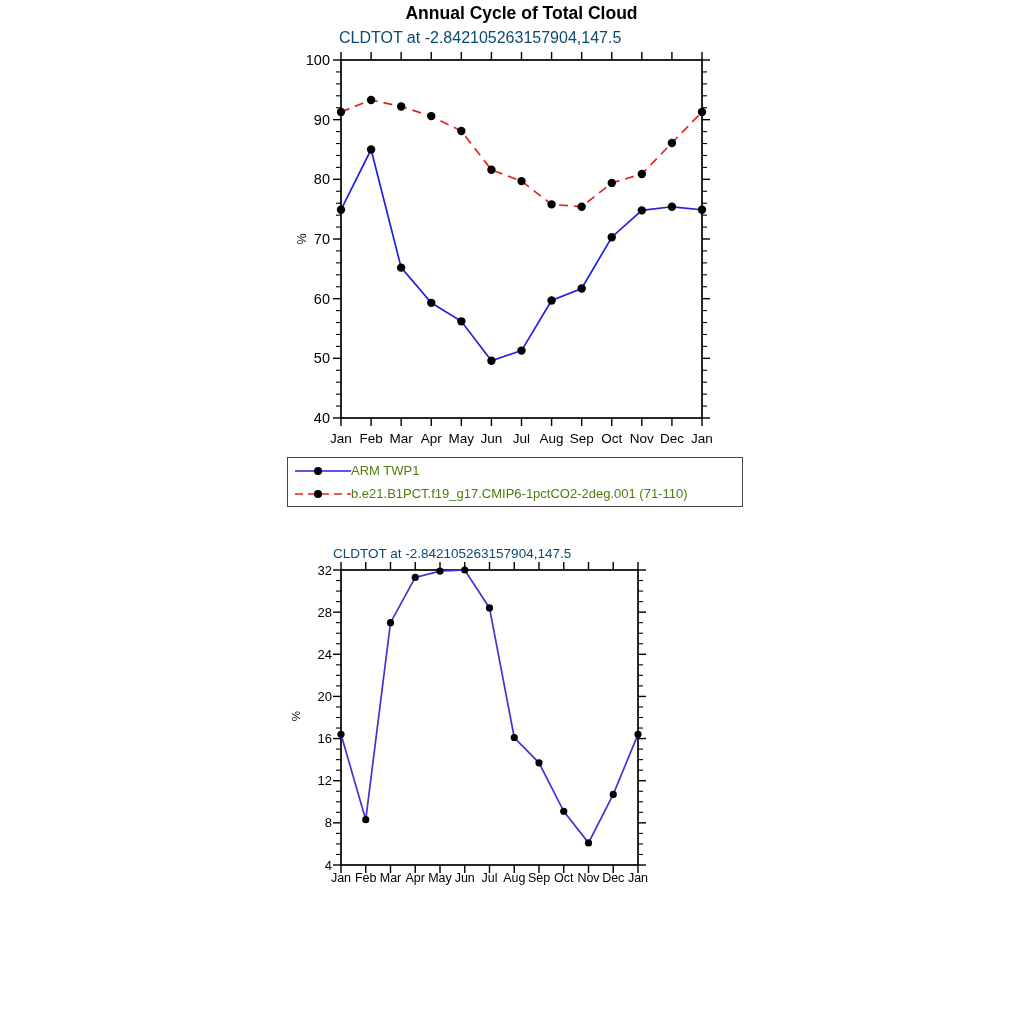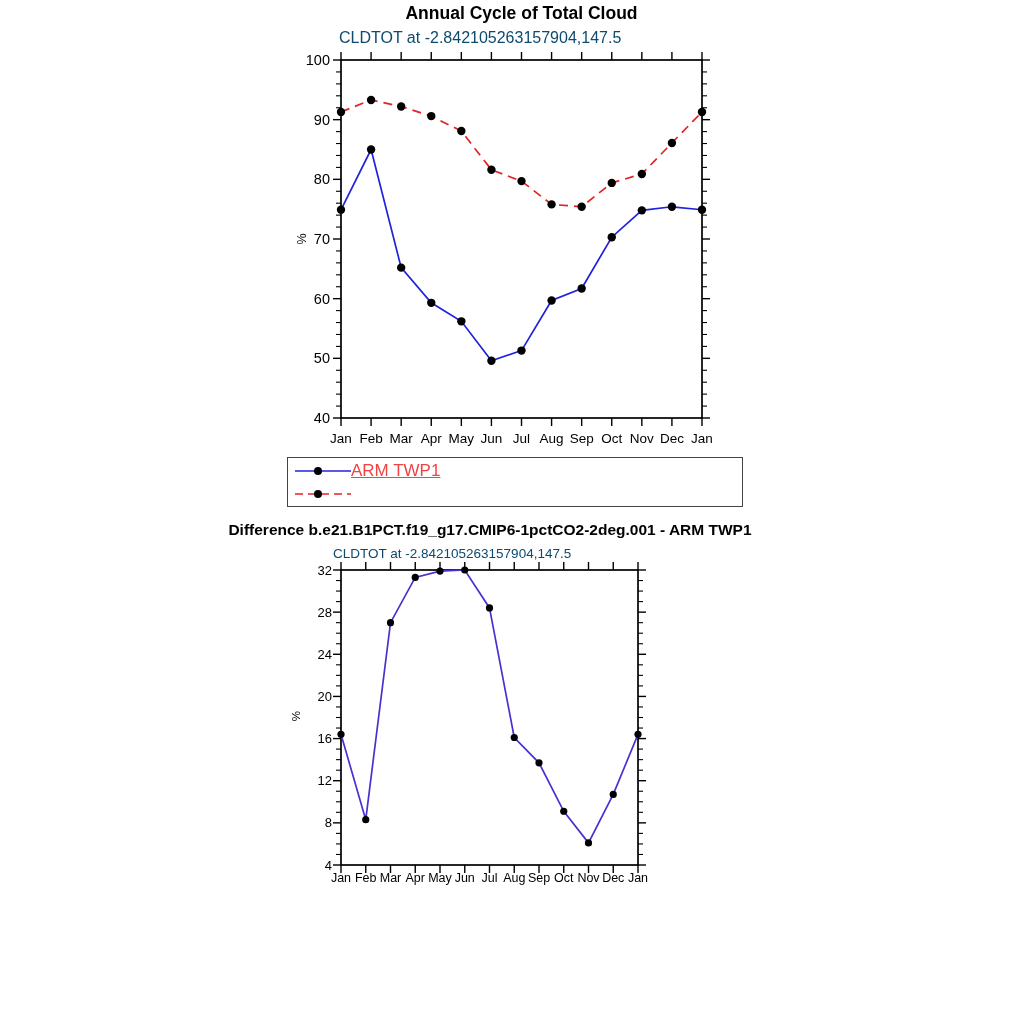--- a/index.html
+++ b/index.html
@@ -44,24 +44,23 @@
     flex-direction: column;
     justify-content: center;
     padding-left: 7px;
   }
   .legend-row {
     display: flex;
     align-items: center;
     height: 23px;
   }
   .legend-label {
-    font-size: 17px;
+    font-size: 13px;
     white-space: nowrap;
-    color: #ef4444;
-    text-decoration: underline;
+    color: #4d7c0f;
   }
   .legend-sample { flex: 0 0 auto; }
 </style>
 </head>
 <body>
 
 <div id="canvas">
 
   <div id="t0-title" class="chart-title">Annual Cycle of Total Cloud</div>
   <div id="t0-sub" class="chart-subtitle">CLDTOT at -2.842105263157904,147.5</div>
@@ -213,24 +212,24 @@
           <line x1="0" y1="9" x2="56" y2="9" stroke="#2222dd" stroke-width="1.7"></line>
           <circle cx="23" cy="9" r="4" fill="#000000"></circle>
         </svg>
       <span class="legend-label">ARM TWP1</span>
     </div>
     <div class="legend-row">
       <svg class="legend-sample" id="legend-sample-1" width="56" height="18">
           <line x1="0" y1="9" x2="56" y2="9" stroke="#e62222" stroke-width="1.7" stroke-dasharray="8 5"></line>
           <circle cx="23" cy="9" r="4" fill="#000000"></circle>
         </svg>
+      <span class="legend-label">b.e21.B1PCT.f19_g17.CMIP6-1pctCO2-2deg.001 (71-110)</span>
     </div>
   </div>
 
-  <div id="t1-title" class="chart-title">Difference b.e21.B1PCT.f19_g17.CMIP6-1pctCO2-2deg.001 - ARM TWP1</div>
   <div id="t1-sub" class="chart-subtitle">CLDTOT at -2.842105263157904,147.5</div>
 
   <svg id="chart-svg-1" class="plot-svg" width="1024" height="1024" viewBox="0 0 1024 1024">
       <rect x="341" y="570" width="297" height="295" fill="none" stroke="#000000" stroke-width="1.7"></rect>
       <line x1="341" y1="562" x2="341" y2="570" stroke="#000000" stroke-width="1.4"></line>
       <line x1="341" y1="865" x2="341" y2="873" stroke="#000000" stroke-width="1.4"></line>
       <text x="341" y="882" text-anchor="middle" font-size="12.5" fill="#000000">Jan</text>
       <line x1="365.75" y1="562" x2="365.75" y2="570" stroke="#000000" stroke-width="1.4"></line>
       <line x1="365.75" y1="865" x2="365.75" y2="873" stroke="#000000" stroke-width="1.4"></line>
       <text x="365.75" y="882" text-anchor="middle" font-size="12.5" fill="#000000">Feb</text>

